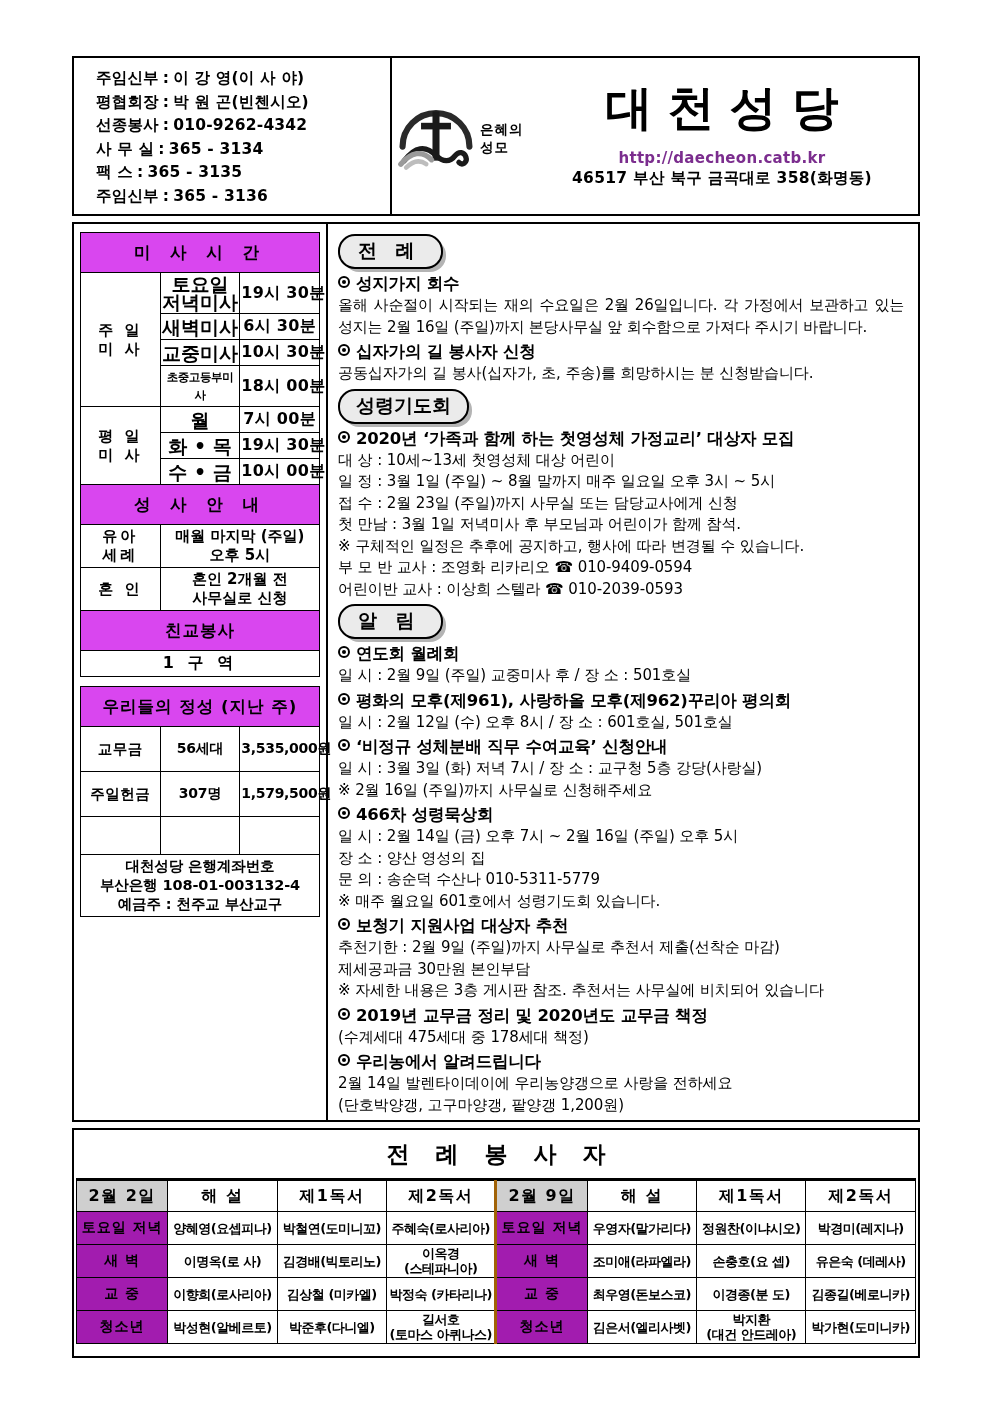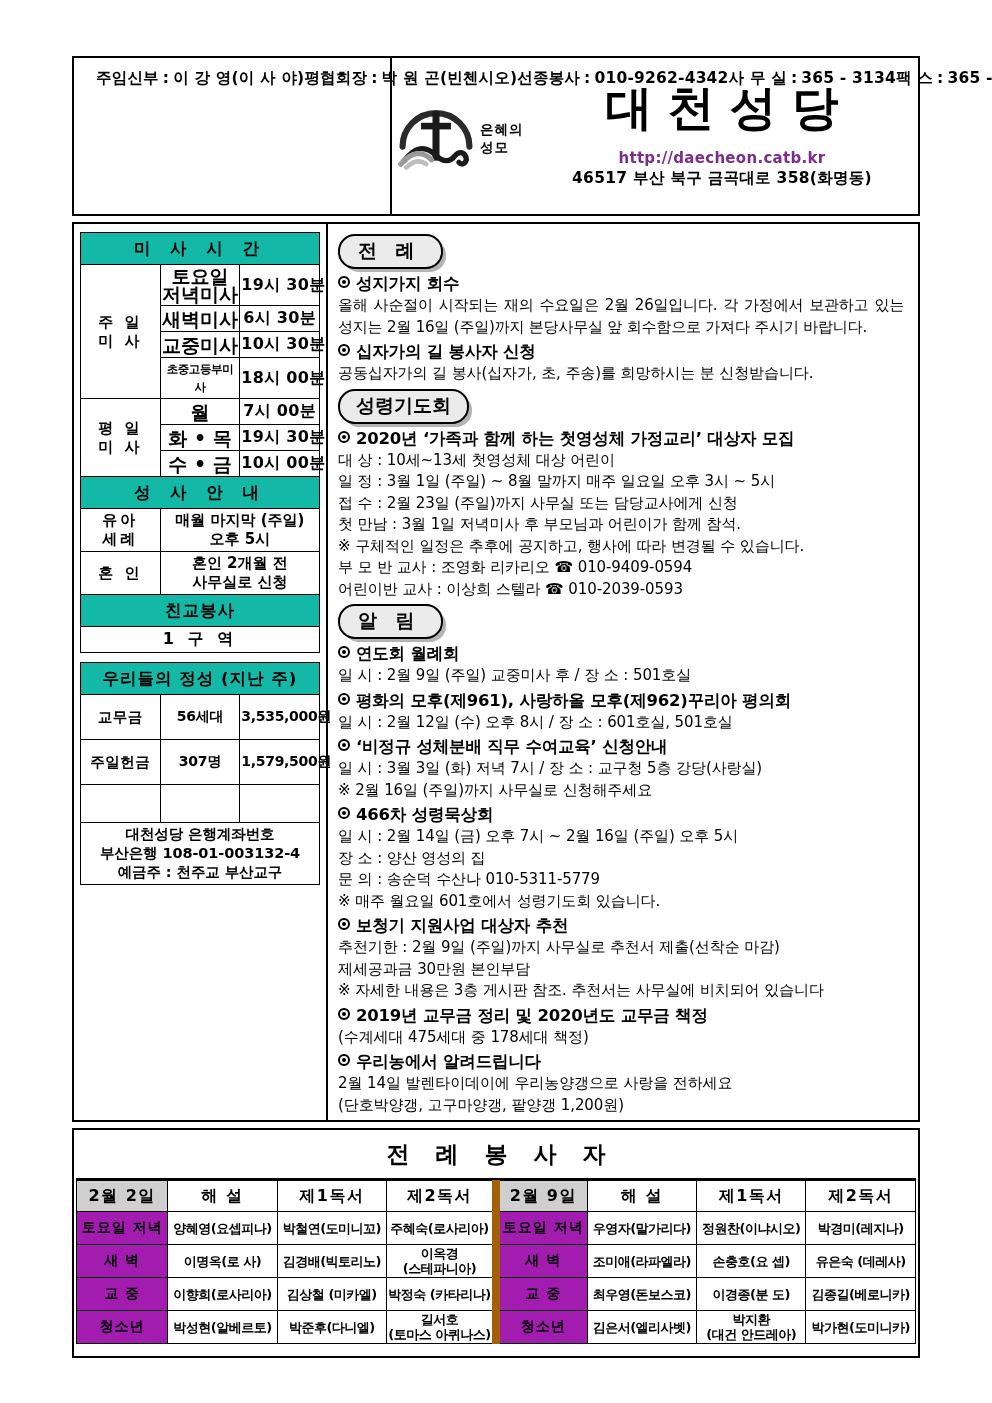--- a/index.html
+++ b/index.html
@@ -23,21 +23,21 @@
     width: 848px; height: 160px;
     border: 2px solid #000;
     display: flex;
     align-items: stretch;
   }
   .contact-block {
     width: 318px;
     border-right: 2px solid #000;
     padding: 9px 0 0 22px;
     display: flex;
-    flex-direction: row;
+    flex-direction: column;
     justify-content: flex-start;
   }
   .contact-row {
     font-size: 15.5px;
     font-weight: bold;
     letter-spacing: 0.2px;
     line-height: 23.5px;
     white-space: nowrap;
     color: #000;
   }
@@ -115,25 +115,25 @@
     table-layout: fixed;
   }
   table.lt td {
     border: 1.5px solid #000;
     text-align: center;
     font-weight: bold;
     color: #000;
     padding: 2px 1px;
   }
   td.bar {
-    background: #14b8a6;
+    background: #d946ef;
     font-size: 16.5px;
     letter-spacing: 7px;
     padding: 5px 0 5px 7px;
-    height: 32px;
+    height: 40px;
   }
   td.bar.tight { letter-spacing: 1px; padding-left: 1px; }
   td.vlabel {
     font-size: 15px;
     line-height: 19px;
     letter-spacing: 3px;
     width: 50px;
   }
   td.mname { font-size: 19px; line-height: 18px; }
   td.mname.sm { font-size: 11.5px; letter-spacing: -0.4px; }
@@ -246,21 +246,21 @@
   table.bt td.rowlab {
     background: #a21caf;
     font-size: 14px;
     letter-spacing: 1px;
   }
   table.bt td.nm {
     font-size: 13px;
     letter-spacing: -0.5px;
     line-height: 15px;
   }
-  table.bt td.thick-l { border-left: 8px solid #a16207; }
+  table.bt td.thick-l { border-left: 3px solid #a16207; }
 </style>
 </head>
 <body>
 
 <div id="page">
 
   <div class="header-box">
     <div class="contact-block" id="contact-block">
         <div class="contact-row"><span class="lbl">주임신부</span><span class="sep">:</span><span>이 강 영(이 사 야)</span></div>
         <div class="contact-row"><span class="lbl">평협회장</span><span class="sep">:</span><span>박 원 곤(빈첸시오)</span></div>

